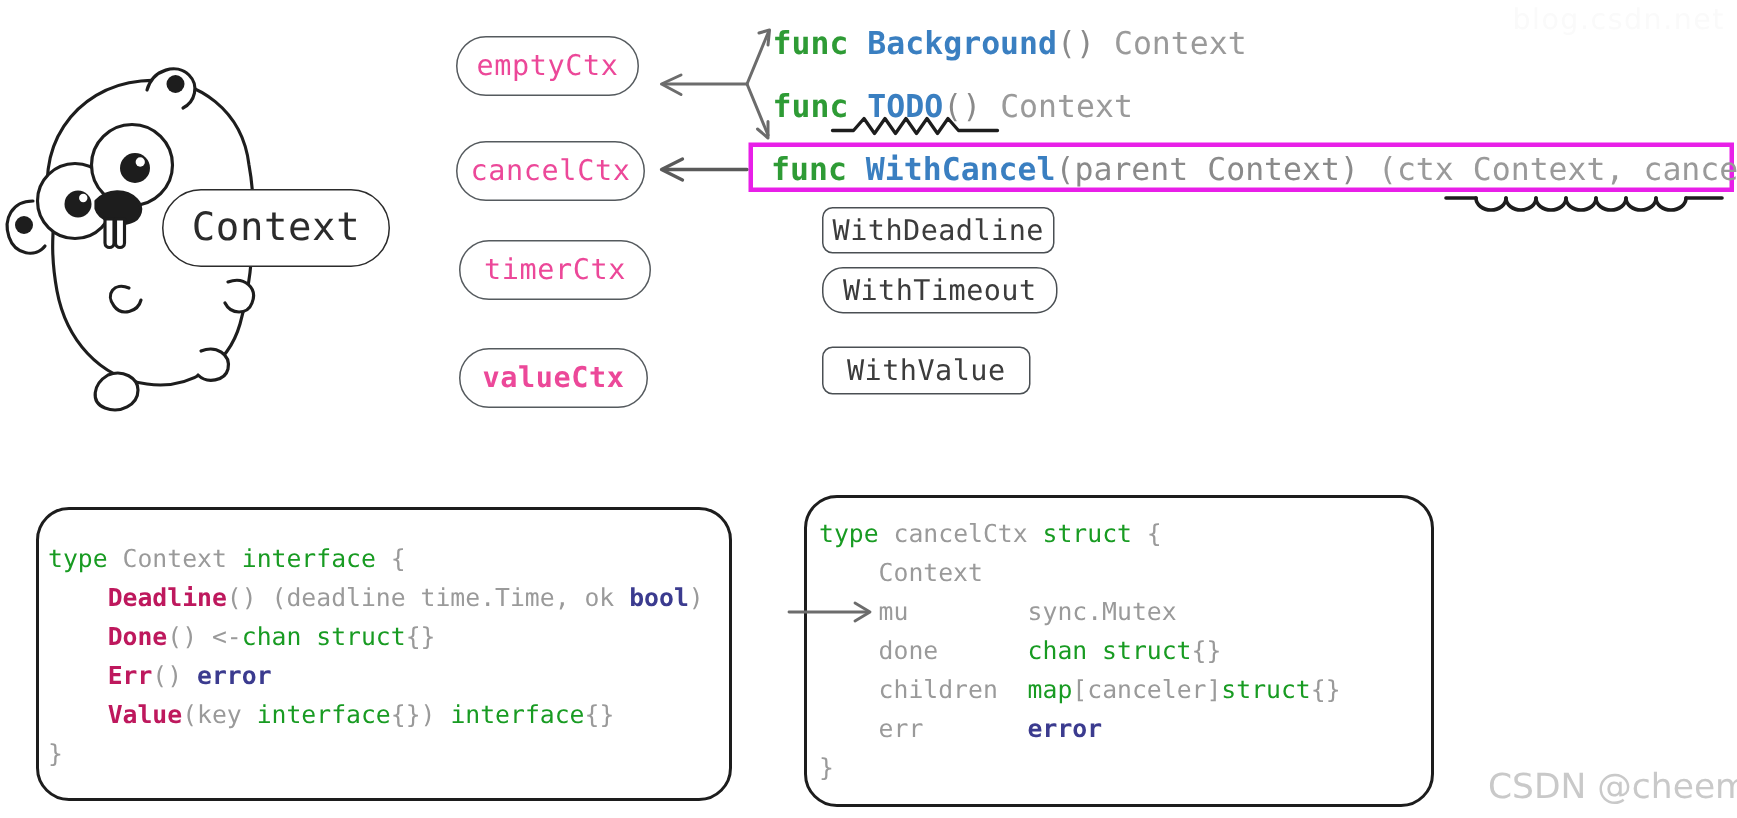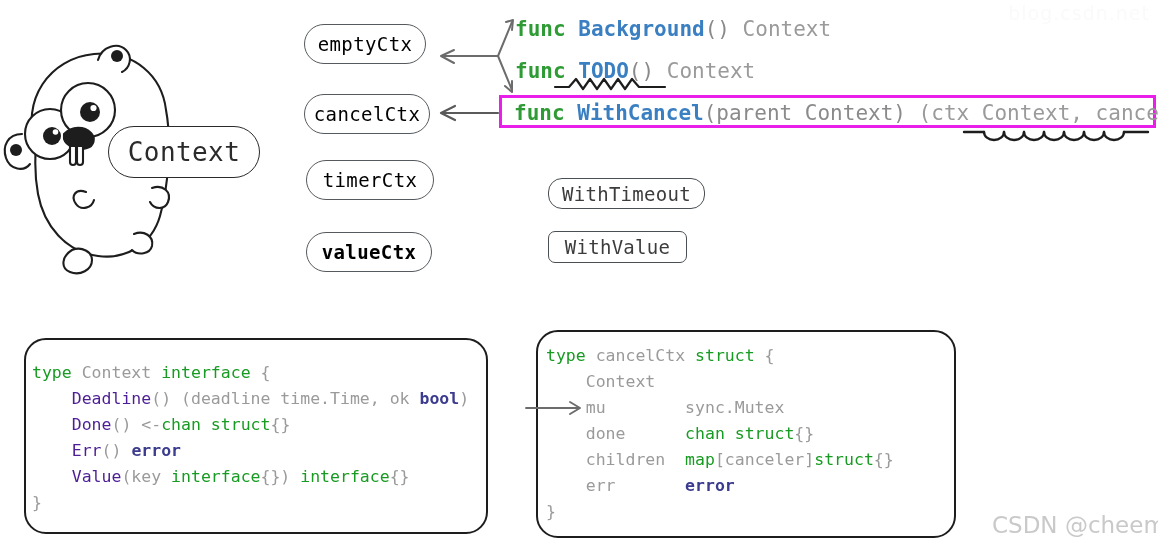--- a/index.html
+++ b/index.html
@@ -17,21 +17,21 @@
 
   
   #gopher{left:2px;top:38px;width:300px;height:240px;}
 
   
   .pill{
     position:absolute;
     border:1.4px solid #555a5e;
     border-radius:999px;
     background:#fff;
-    color:#000000;
+    color:#ec4899;
     font-family:"DejaVu Sans Mono","Liberation Mono",monospace;
     display:flex;align-items:center;justify-content:center;
     box-sizing:border-box;
     letter-spacing:.4px;
   }
   .ctx-pill{font-size:19px;height:40px;}
   #pill-emptyCtx {left:304px;top:24px; width:122px;}
   #pill-cancelCtx{left:304px;top:94px; width:126px;}
   #pill-timerCtx {left:306px;top:160px;width:128px;}
   #pill-valueCtx {left:306px;top:232px;width:126px;font-weight:bold;}
@@ -96,21 +96,21 @@
     font-family:"DejaVu Sans Mono","Liberation Mono",monospace;
     font-size:16.5px;
     line-height:26px;
     white-space:pre;
     color:#9a9a9a;
   }
   #code-context-lines{left:32px;top:360px;}
   #code-cancel-lines{left:546px;top:343px;}
 
   .b-green{color:#189b22;font-weight:normal;}
-  .b-blue {color:#4c1d95;font-weight:normal;text-align:center;}
+  .b-blue {color:#be185d;font-weight:bold;text-align:center;}
   .b-navy {color:#3b3b8f;font-weight:bold;}
   .g-gray {color:#9a9a9a;}
 
   
   #watermark-top{
     right:8px;top:2px;
     font-family:"DejaVu Sans","Liberation Sans",sans-serif;
     font-size:19px;color:#fafafa;letter-spacing:1px;
     white-space:nowrap;
   }
@@ -176,20 +176,23 @@
   <div class="pill ctx-pill" id="pill-cancelCtx">
     <span>cancelCtx</span>
   </div>
   <div class="pill ctx-pill" id="pill-timerCtx">
     <span>timerCtx</span>
   </div>
   <div class="pill ctx-pill" id="pill-valueCtx">
     <span>valueCtx</span>
   </div>
 
+  <div class="sq" id="sq-withdeadline">
+    <span>WithDeadline</span>
+  </div>
   <div class="sq" id="sq-withtimeout">
     <span>WithTimeout</span>
   </div>
   <div class="sq" id="sq-withvalue">
     <span>WithValue</span>
   </div>
 
   <svg class="abs" style="left:430px;top:8px;width:90px;height:130px;">
     <g stroke="#6c6c6c" stroke-width="2" fill="none" stroke-linecap="round">
 

